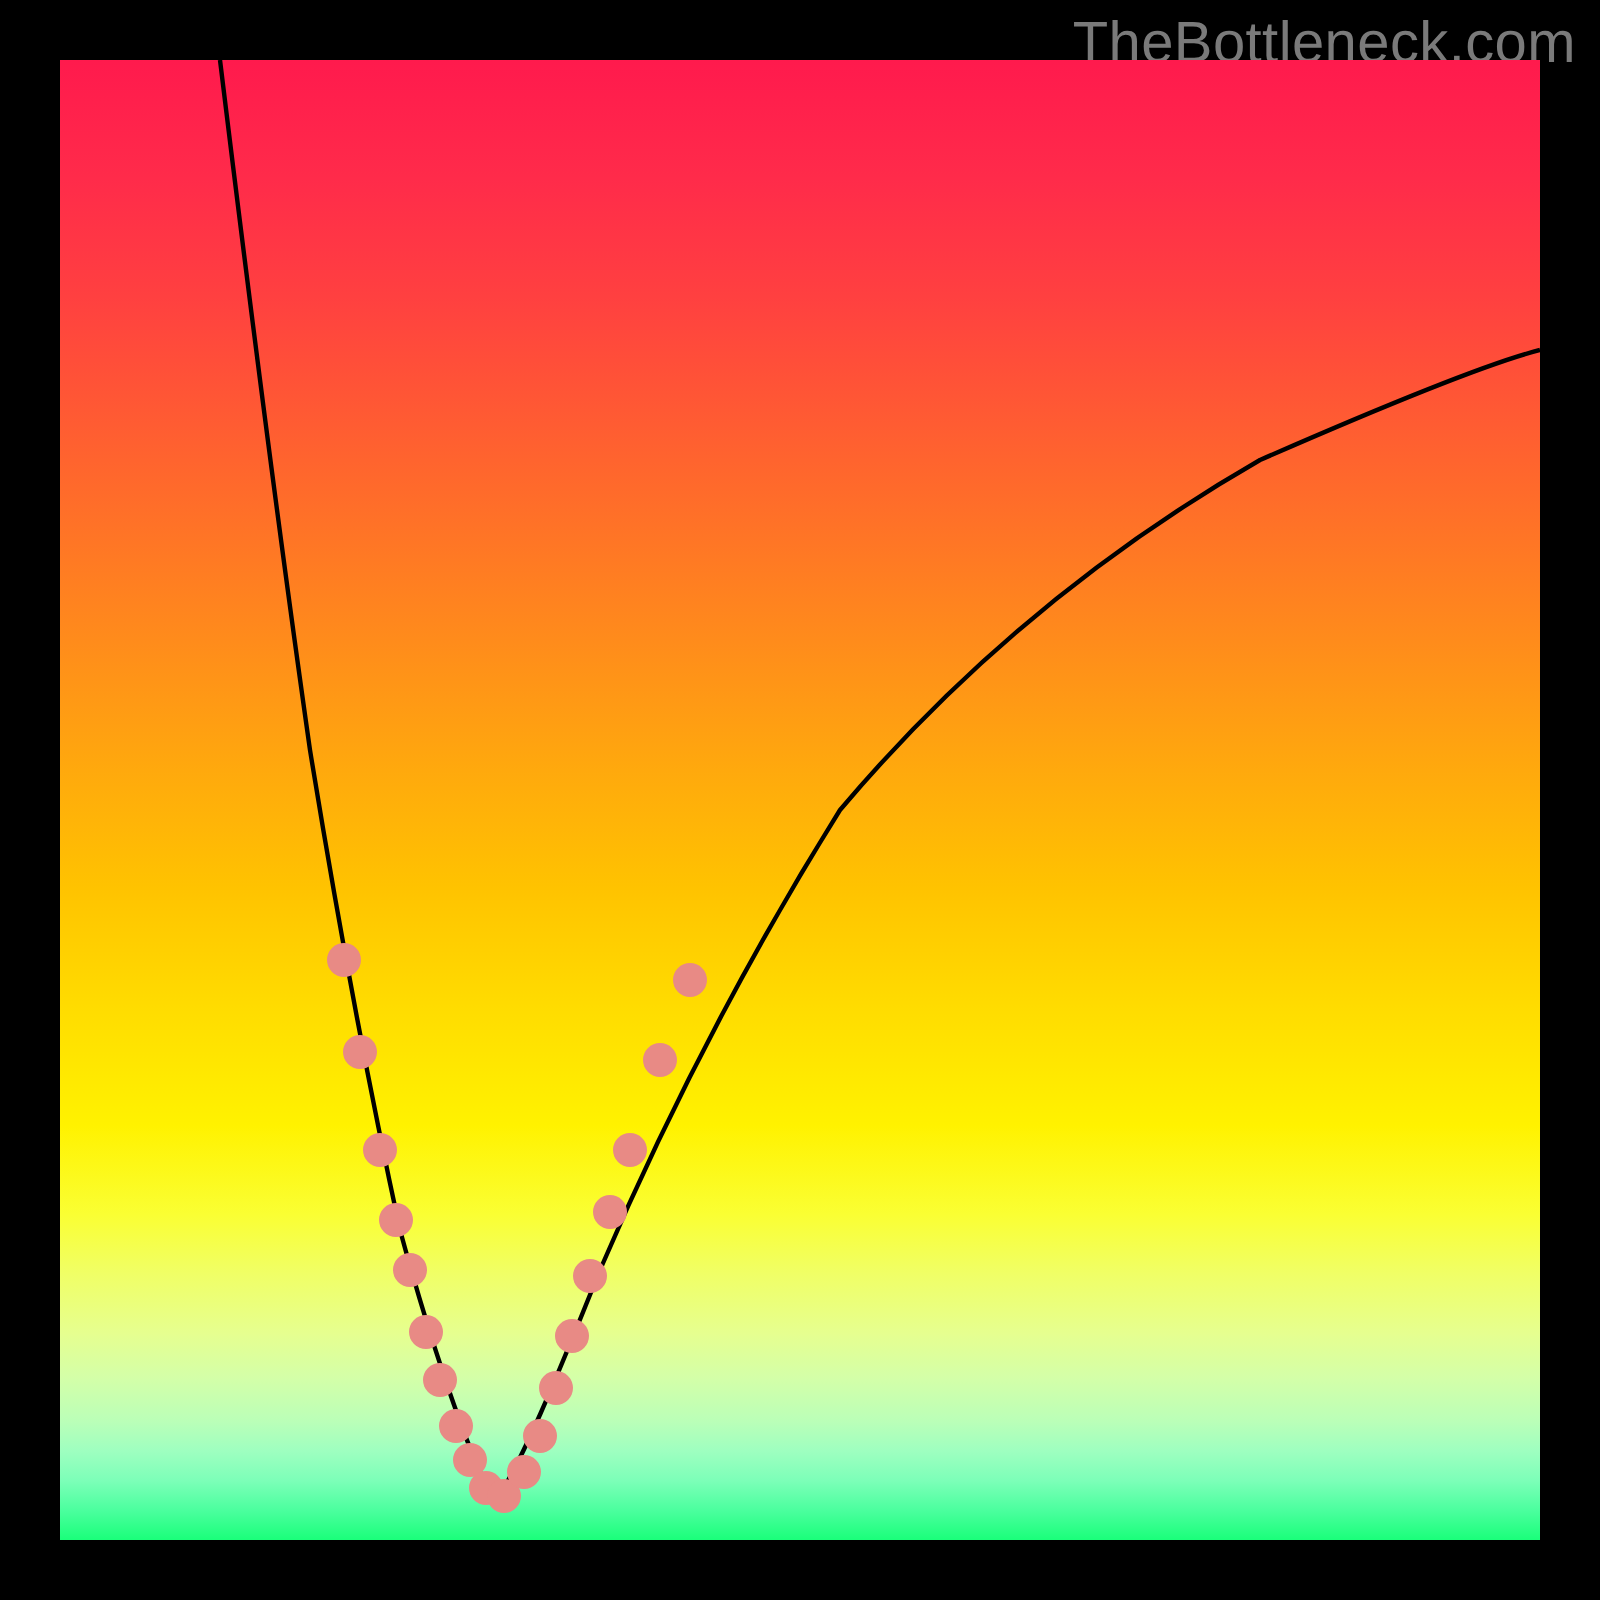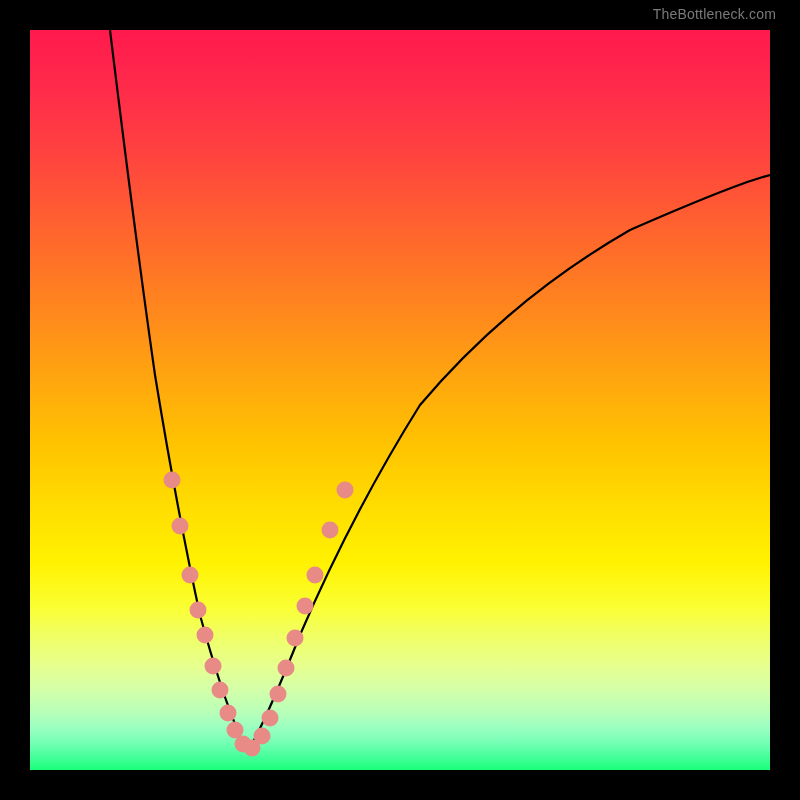--- a/index.html
+++ b/index.html
@@ -42,23 +42,23 @@
       #d4ffa8 89%,
       #baffb8 92%,
       #9effc0 94%,
       #7cffb8 96%,
       #4bff9e 98%,
       #1aff7a 100%);
   }
   .watermark {
     position: absolute;
     top: 6px;
-    right: 24px;
+    right: 12px;
     color: #7a7a7a;
-    font-size: 14px;
+    font-size: 29px;
     letter-spacing: 0.2px;
     font-weight: 500;
   }
   svg.overlay {
     position: absolute;
     left: 0;
     top: 0;
     width: 740px;
     height: 740px;
   }

